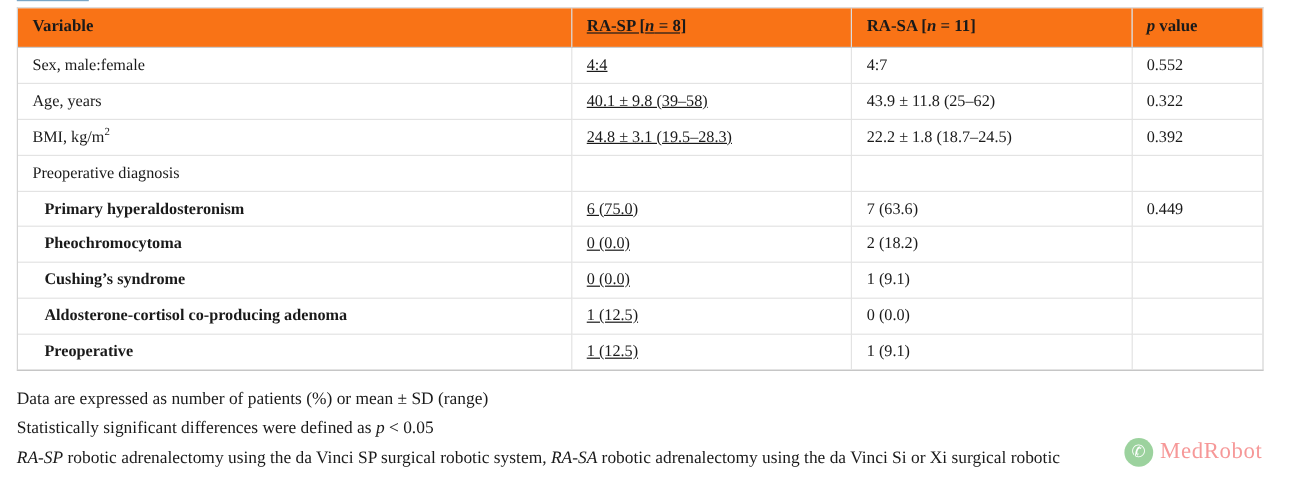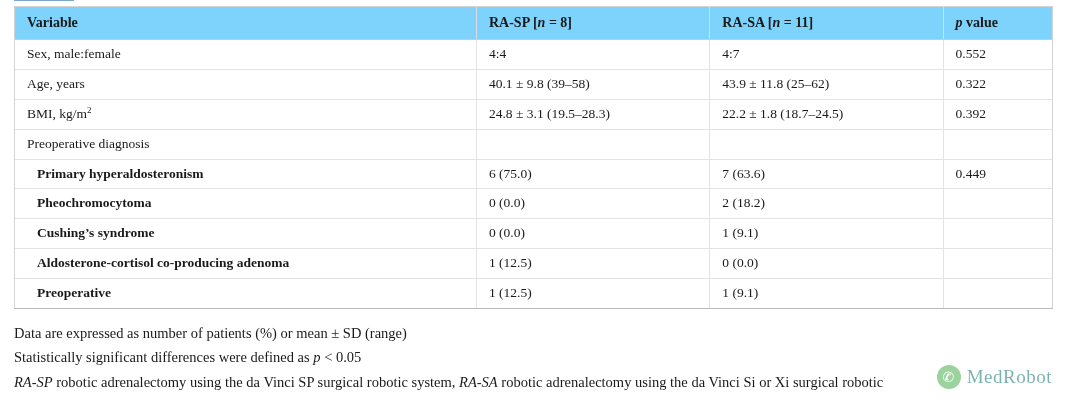--- a/index.html
+++ b/index.html
@@ -29,41 +29,41 @@
     width: 1037px;
     margin-top: 0;
   }
   table.data {
     border-collapse: collapse;
     width: 100%;
     font-size: 13.5px;
     font-family: "Liberation Serif", serif;
   }
   table.data thead th {
-    background: #7dd3fc;
+    background: #f97316;
     text-align: left;
     font-weight: bold;
     font-size: 14px;
     padding: 8px 10px 8px 12px;
     border-bottom: 1px solid #c8ccd0;
     border-right: 1px solid #d9dde1;
     white-space: nowrap;
   }
   table.data thead th:last-child { border-right: none; }
   table.data tbody td {
     padding: 6px 10px 6px 12px;
     border-bottom: 1px solid #e3e3e3;
     border-right: 1px solid #e3e3e3;
     vertical-align: top;
     line-height: 1.25;
   }
   table.data tbody td:last-child { border-right: none; }
   table.data tbody tr:last-child td { border-bottom: none; }
   .col-var { width: 44.5%; }
-  .col-sp  { width: 22.5%; }
+  .col-sp  { width: 22.5%; text-decoration: underline; }
   .col-sa  { width: 22.5%; }
   .col-p   { width: 10.5%; }
   .indent { padding-left: 22px !important; font-weight: bold; }
   .ital { font-style: italic; }
   sup { font-size: 9px; vertical-align: super; line-height: 0; }
   .notes {
     margin-top: 13px;
     font-size: 14.5px;
     line-height: 1.55;
     color: #1a1a1a;
@@ -93,21 +93,21 @@
   .wm-circle {
     width: 24px; height: 24px;
     border-radius: 50%;
     background: #4caf50;
     display: flex; align-items: center; justify-content: center;
     color: #fff; font-size: 14px;
     font-family: "DejaVu Sans", sans-serif;
   }
   .wm-text {
     font-size: 19px;
-    color: #0f766e;
+    color: #ef4444;
     font-family: "Liberation Serif", serif;
     letter-spacing: 0.5px;
   }
 </style>
 </head>
 <body>
 
 <div class="page">
 
   <div class="top-rule"></div>

